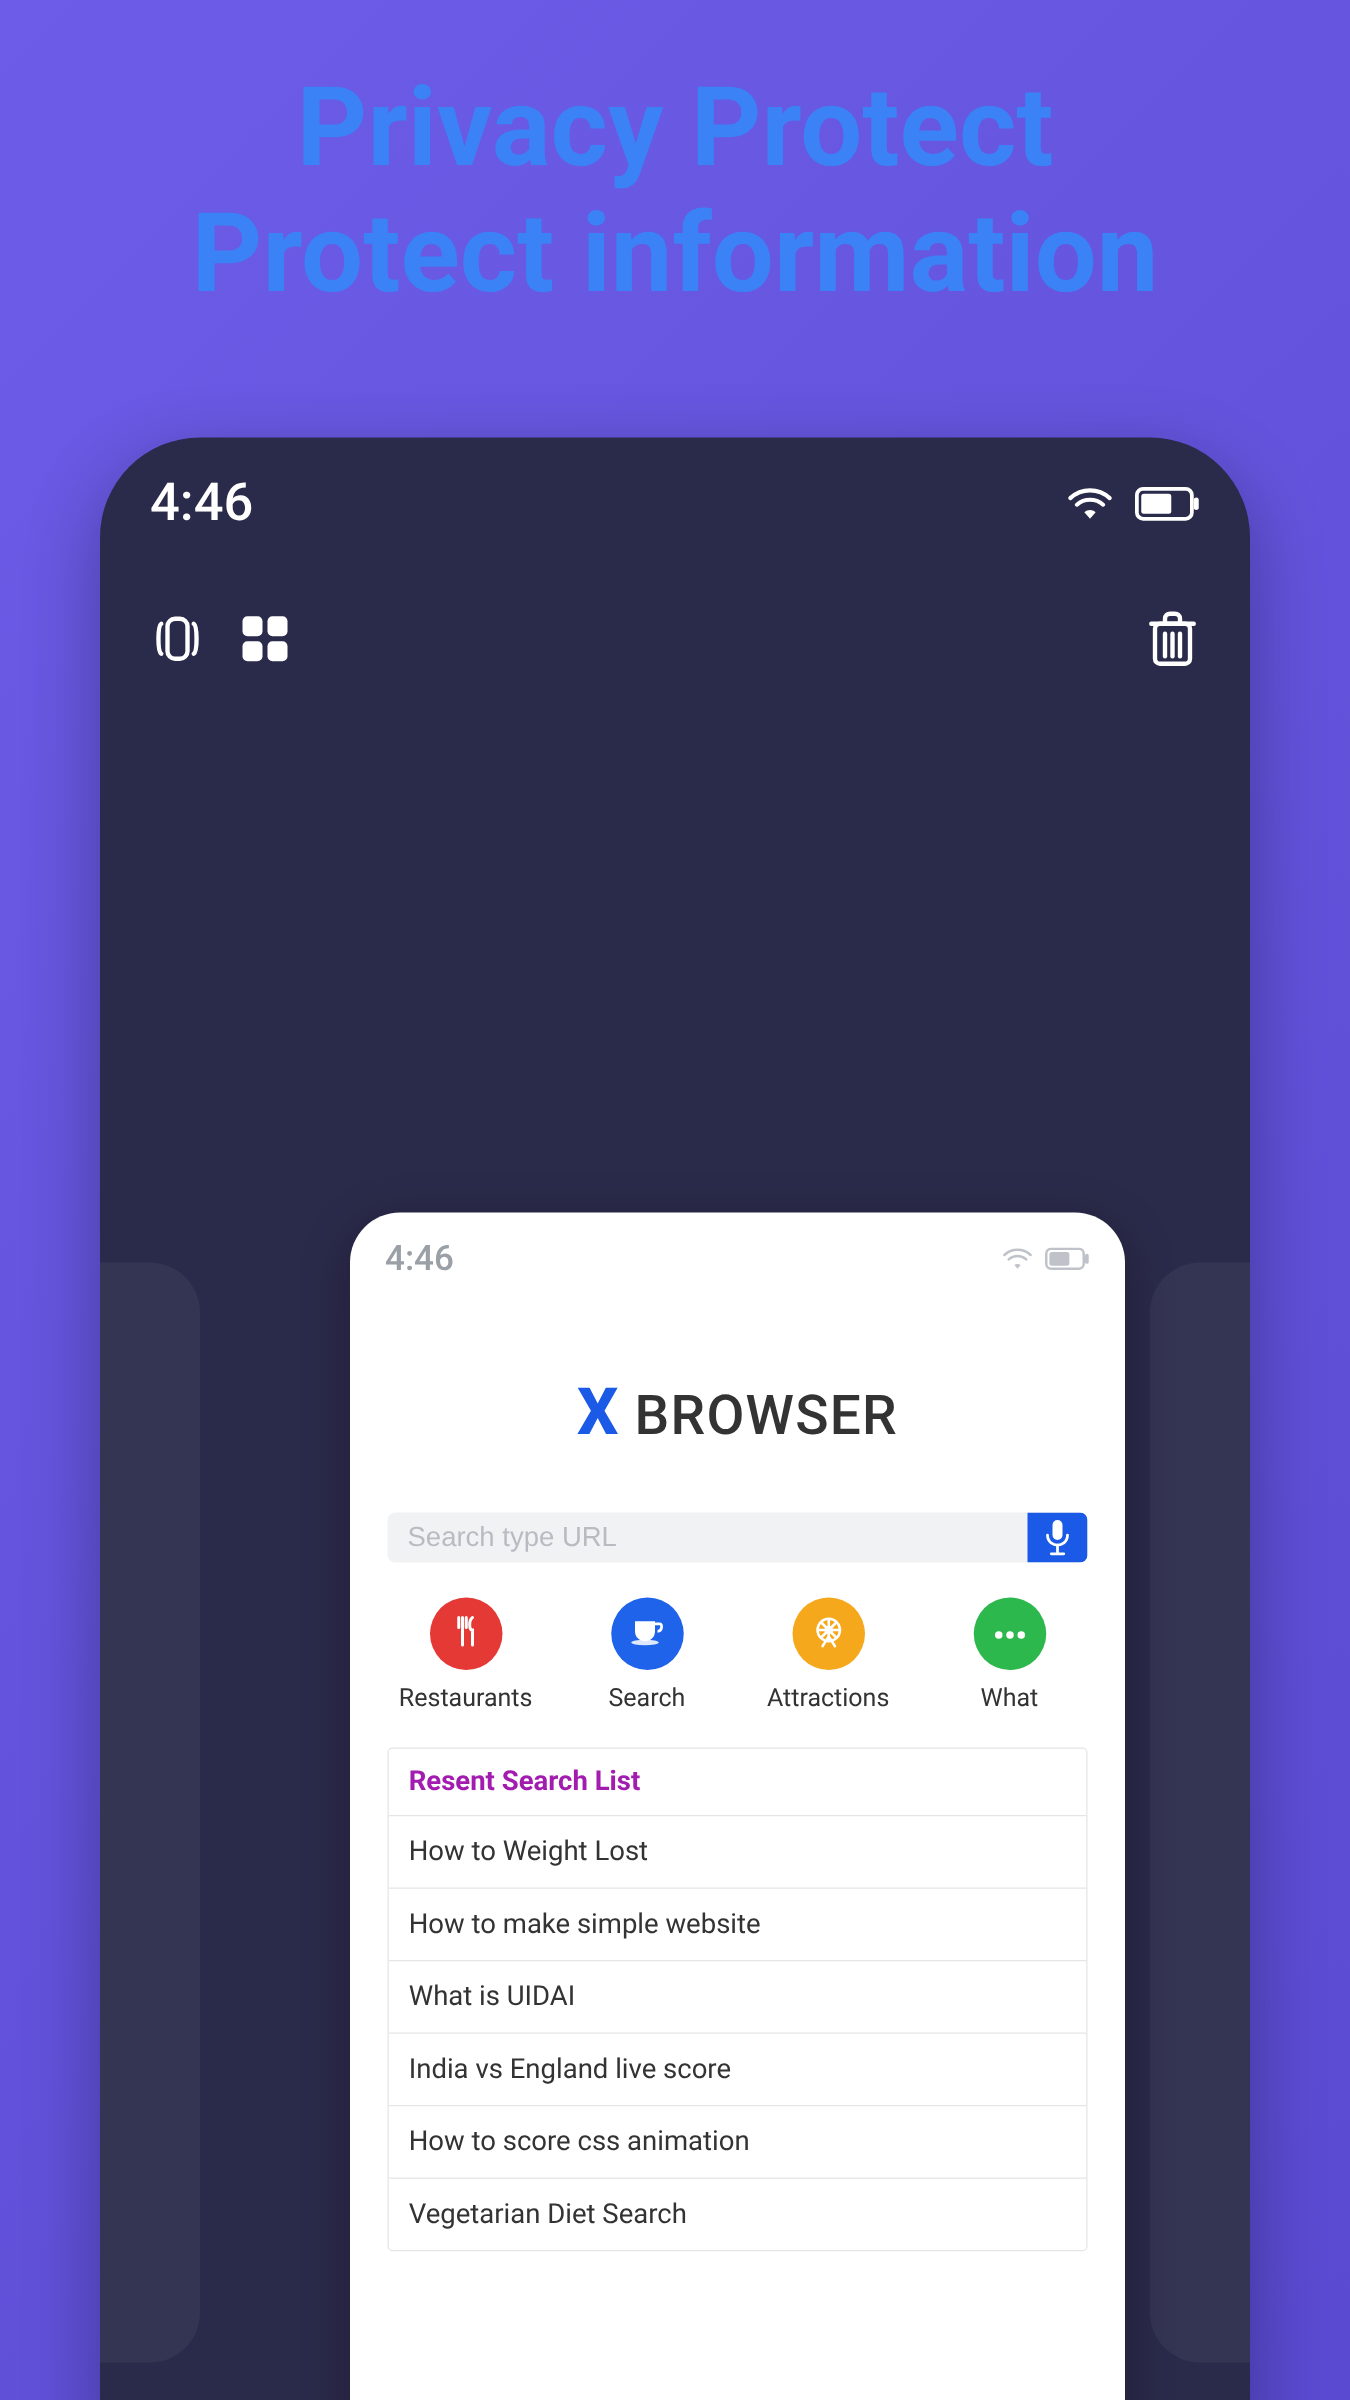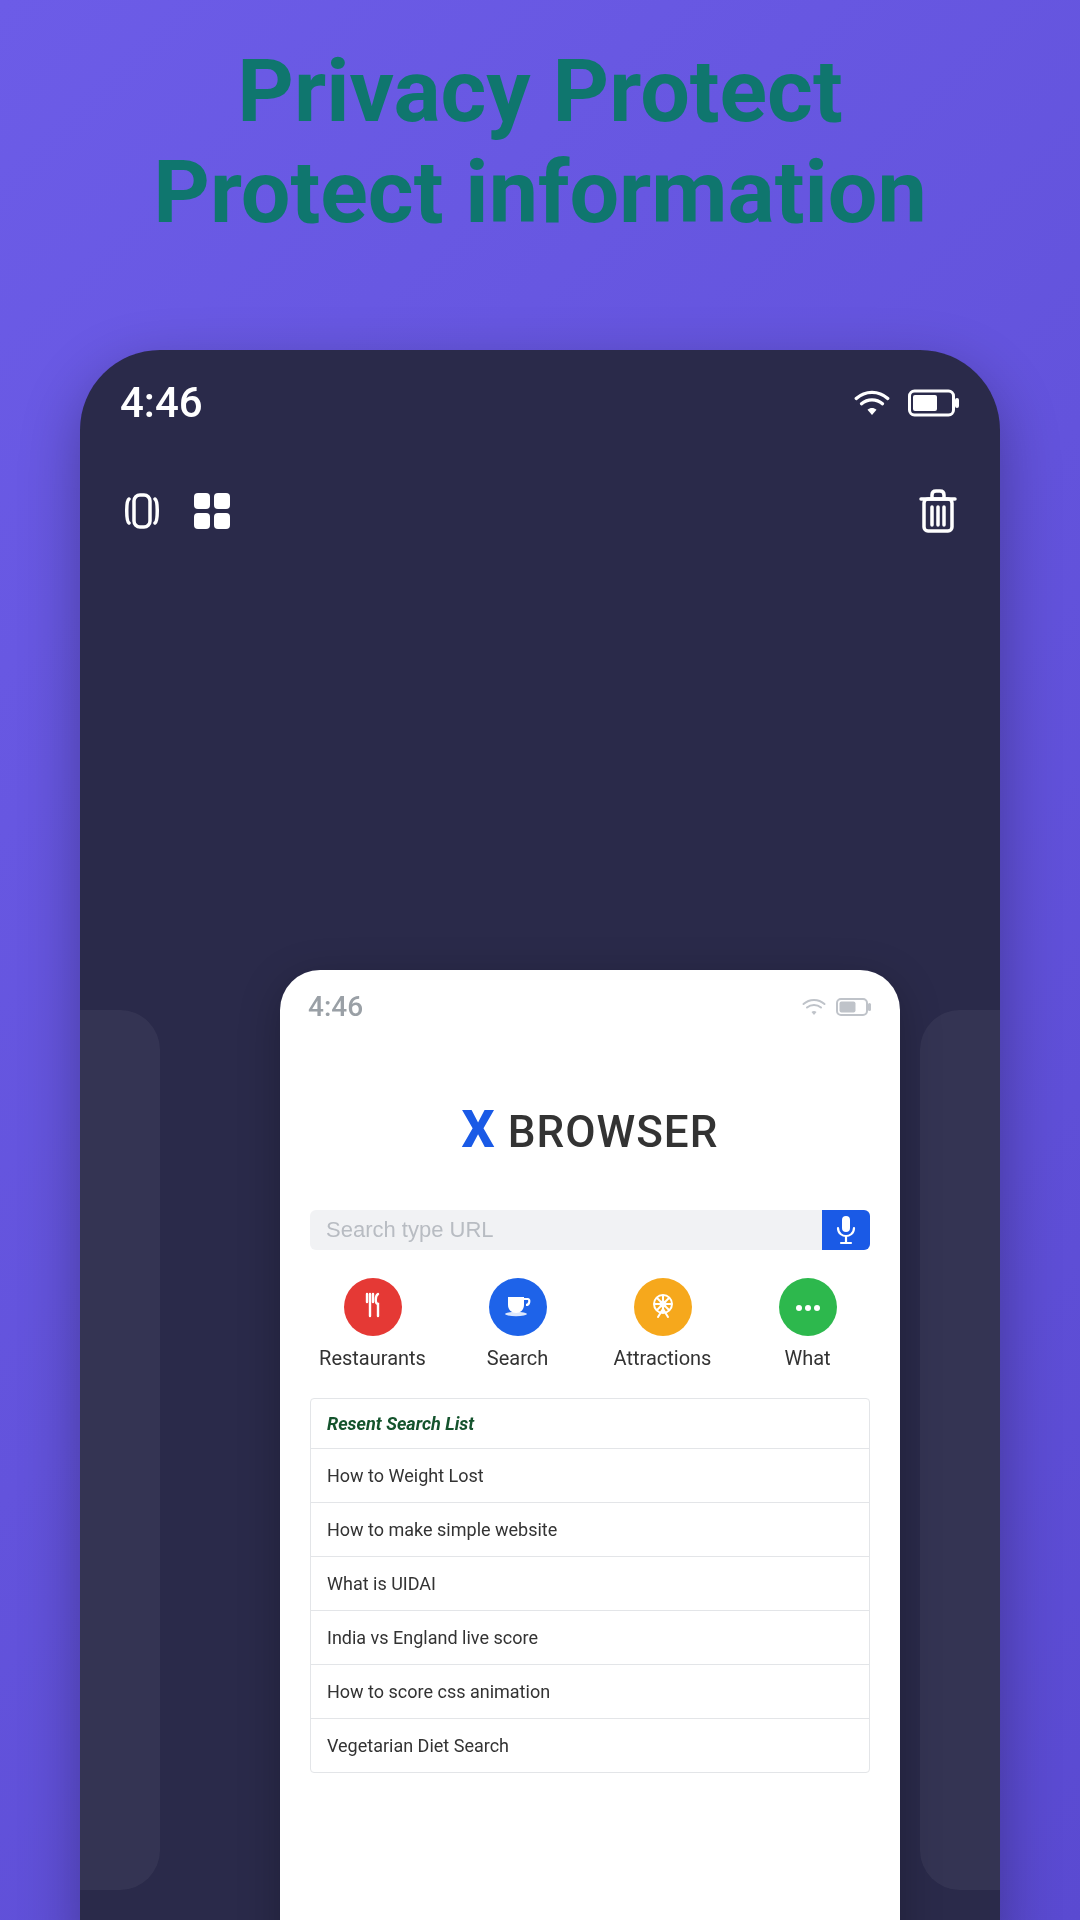--- a/index.html
+++ b/index.html
@@ -2,26 +2,26 @@
 <html><head>
 <meta charset="utf-8">
 <style>
   * { box-sizing: border-box; margin: 0; padding: 0; }
   html, body { width: 1080px; height: 1920px; overflow: hidden; font-family: -apple-system, BlinkMacSystemFont, "Segoe UI", Roboto, Arial, sans-serif; }
   body {
     background: linear-gradient(135deg, #6c5ce7 0%, #5a4ad1 100%);
     position: relative;
   }
   .promo-title {
-    color: #0f766e;
+    color: #3b82f6;
     text-align: center;
     font-size: 88px;
     font-weight: 700;
     line-height: 1.15;
-    padding-top: 40px;
+    padding-top: 52px;
   }
   .device {
     position: absolute;
     top: 350px;
     left: 80px;
     width: 920px;
     height: 1600px;
     background: #2a2a4a;
     border-radius: 80px 80px 0 0;
     box-shadow: 0 20px 60px rgba(0,0,0,0.3);
@@ -129,29 +129,28 @@
   .c-red { background: #e53935; }
   .c-blue { background: #1e63e9; }
   .c-orange { background: #f6a81c; }
   .c-green { background: #2db84d; }
   .recent {
     margin: 28px 30px 0 30px;
     border: 1px solid #e3e5e8;
     border-radius: 4px;
   }
   .recent-header {
-    font-size: 18px;
+    font-size: 22px;
     font-weight: 700;
     padding: 14px 16px;
     border-bottom: 1px solid #e3e5e8;
-    color: #14532d;
-    font-style: italic;
+    color: #a21caf;
   }
   .recent-item {
-    font-size: 18px;
+    font-size: 22px;
     padding: 16px 16px;
     border-bottom: 1px solid #e3e5e8;
     color: #333;
     cursor: pointer;
   }
   .recent-item:last-child { border-bottom: none; }
   .svg-icon { display: block; }
 </style>
 </head>
 <body>

